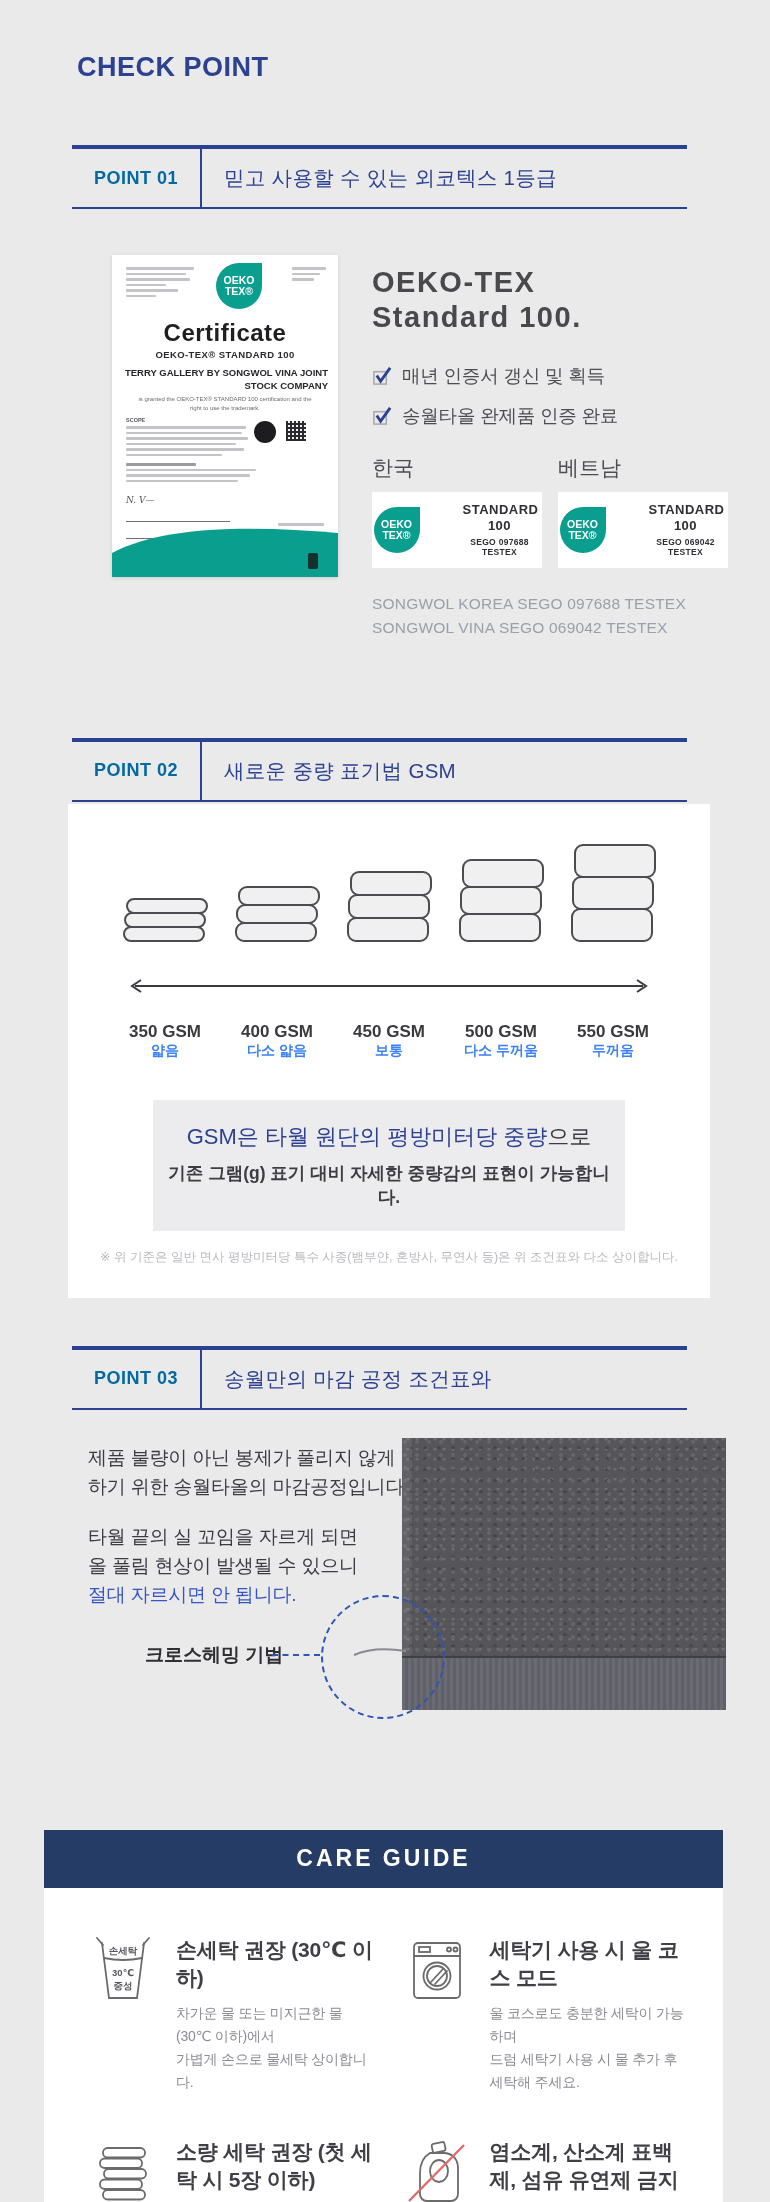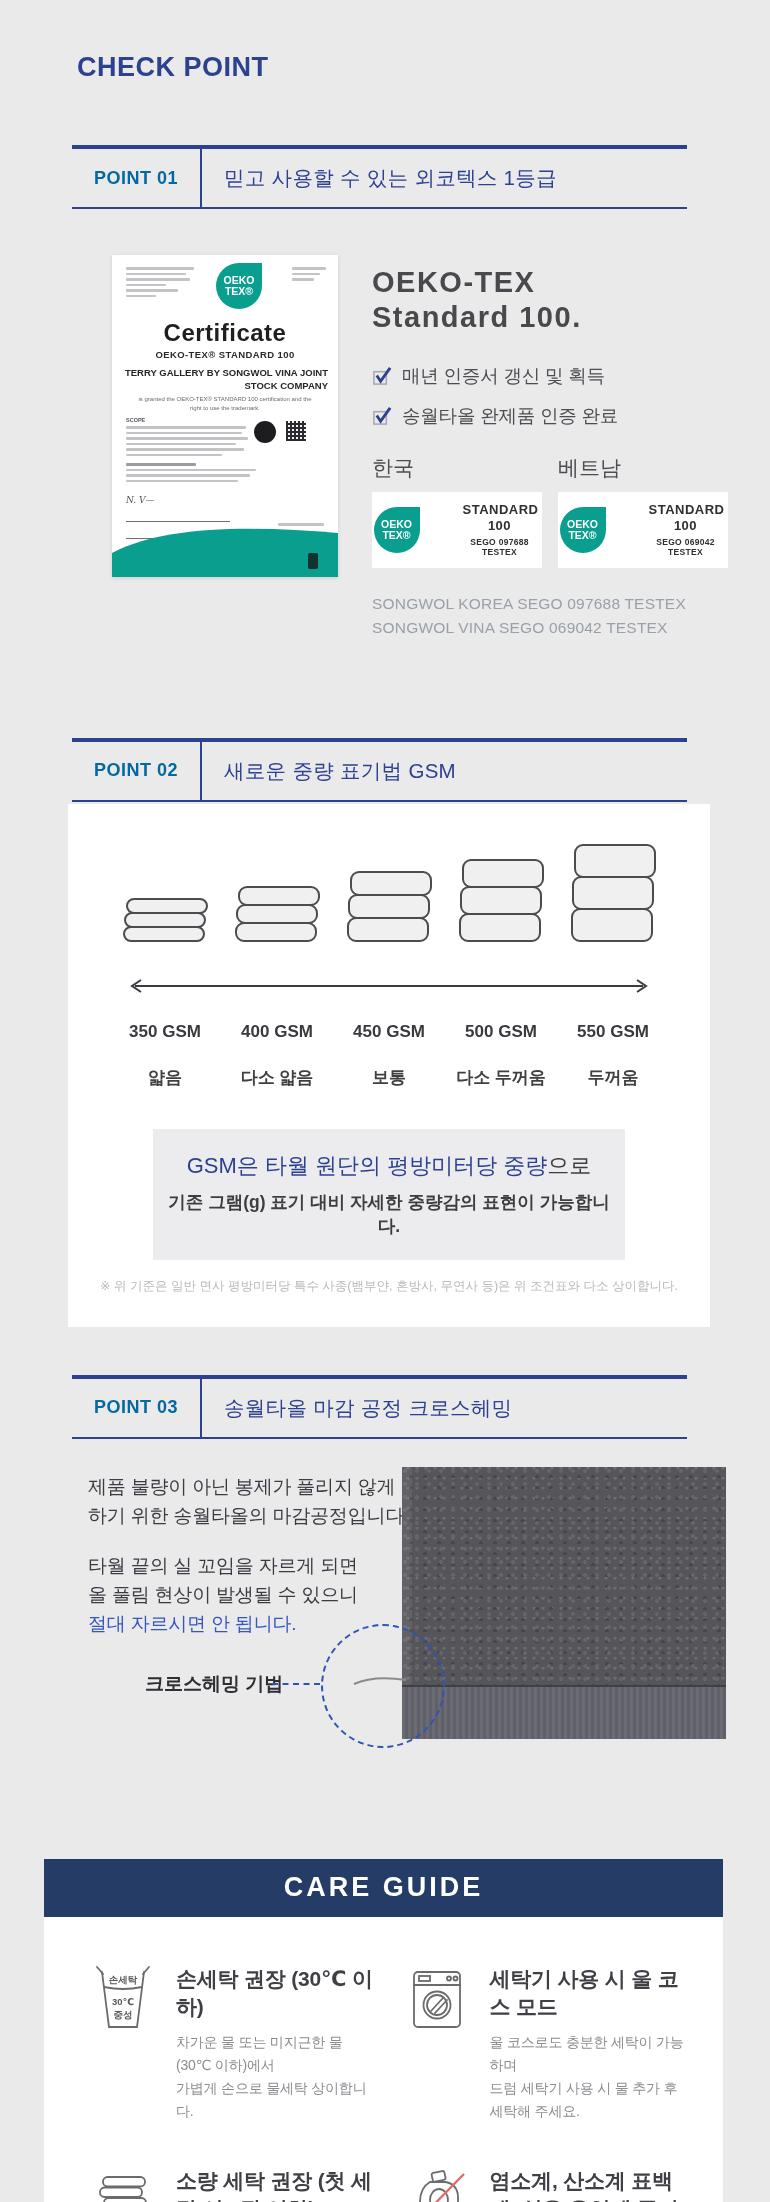--- a/index.html
+++ b/index.html
@@ -102,21 +102,21 @@
     border-radius:9px;margin-top:-2px;box-sizing:border-box;}
   .s1 .towel-b{height:16px;} .s2 .towel-b{height:20px;}
   .s3 .towel-b{height:25px;} .s4 .towel-b{height:29px;}
   .s5 .towel-b{height:34px;}
   .towel-b:nth-child(1){transform:translateX(2px);}
   .towel-b:nth-child(3){transform:translateX(-1px);}
   .gsm-arrow{display:block;margin:36px auto 0;}
   .gsm-labels{display:flex;justify-content:center;gap:14px;margin-top:28px;}
   .gsm-cell{width:98px;text-align:center;}
   .gsm-value{font-size:17px;font-weight:700;color:#39393f;}
-  .gsm-desc{font-size:17px;font-weight:700;color:#404040;margin-top:24px;}
+  .gsm-desc{font-size:14px;font-weight:700;color:#3b82f6;margin-top:0;}
   .gsm-note{width:452px;margin:40px auto 0;background:#ececee;
     text-align:center;padding:22px 10px;}
   .gsm-note-l1{font-size:22px;font-weight:400;color:#3c3c42;}
   .gsm-note-l1 .hl{color:#2c4190;}
   .gsm-note-l2{font-size:17.5px;font-weight:600;color:#3c3c42;margin-top:9px;}
   .gsm-caption{margin-top:18px;text-align:center;font-size:12.5px;color:#b9b9bf;}
 
   
   .hemming{position:relative;height:300px;margin-top:28px;}
   .hem-text{position:absolute;left:88px;top:5px;font-size:19px;line-height:1.55;
@@ -140,21 +140,21 @@
     font-weight:700;color:#2e2e33;}
   .hem-dashes{position:absolute;left:272px;top:216px;width:48px;
     border-top:2.5px dashed #2d55b5;}
   .hem-circle{position:absolute;left:321px;top:157px;width:124px;height:124px;
     border:2.5px dashed #2d55b5;border-radius:50%;box-sizing:border-box;}
   .hem-thread{position:absolute;left:352px;top:206px;}
 
   
   .care-bar{margin:92px 47px 0 44px;height:58px;background:#253c66;
     display:flex;align-items:center;justify-content:center;
-    color:#fff;font-size:27px;font-weight:800;letter-spacing:3px;}
+    color:#fff;font-size:23px;font-weight:800;letter-spacing:3px;}
   .care-card{margin:0 47px 0 44px;background:#fff;
     padding:48px 34px 48px 44px;
     display:grid;grid-template-columns:1fr 1fr;row-gap:44px;column-gap:26px;}
   .care-item{display:flex;gap:18px;min-height:88px;}
   .care-icon{flex:none;width:70px;height:70px;}
   .care-icon svg{width:70px;height:70px;}
   .care-icon text{font-size:9.5px;fill:#55555b;font-weight:700;}
   .care-title{font-size:21px;font-weight:700;color:#3f3f45;margin-bottom:10px;
     letter-spacing:-.2px;}
   .care-body{font-size:14px;color:#8b8b91;line-height:1.65;letter-spacing:-.2px;}
@@ -356,21 +356,21 @@
       <div class="gsm-note-l1">
         <span class="hl">GSM은 타월 원단의 평방미터당 중량</span><span>으로</span>
       </div>
       <div class="gsm-note-l2">기존 그램(g) 표기 대비 자세한 중량감의 표현이 가능합니다.</div>
     </div>
     <div class="gsm-caption">※ 위 기준은 일반 면사 평방미터당 특수 사종(뱀부얀, 혼방사, 무연사 등)은 위 조건표와 다소 상이합니다.</div>
   </div>
 
   <div class="point-header" style="margin-top:48px">
     <div class="point-label">POINT 03</div>
-    <div class="point-title">송월타올 마감 공정 크로스헤밍</div>
+    <div class="point-title">송월만의 마감 공정 조건표와</div>
   </div>
 
   <div class="hemming">
     <div class="hem-text">
       <div>제품 불량이 아닌 봉제가 풀리지 않게</div>
       <div>하기 위한 송월타올의 마감공정입니다.</div>
       <div class="para2">
         <div>타월 끝의 실 꼬임을 자르게 되면</div>
         <div>올 풀림 현상이 발생될 수 있으니</div>
         <div class="hl-line">절대 자르시면 안 됩니다.</div>

